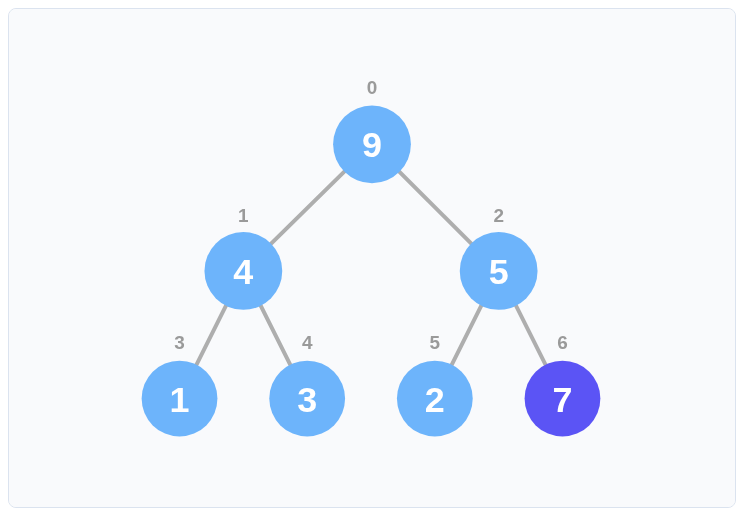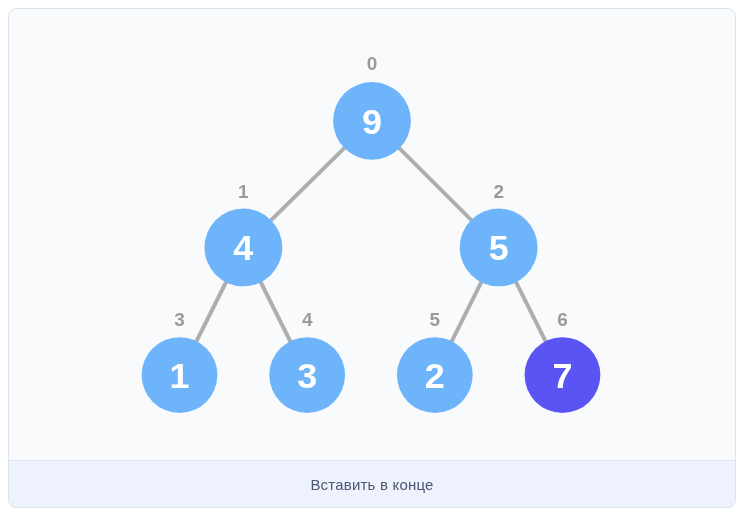--- a/index.html
+++ b/index.html
@@ -141,17 +141,14 @@
           <text class="node-index" x="235" y="183" fill="#9a9a9a">1</text>
           <text class="node-index" x="491" y="183" fill="#9a9a9a">2</text>
           <text class="node-index" x="171" y="311" fill="#9a9a9a">3</text>
           <text class="node-index" x="299" y="311" fill="#9a9a9a">4</text>
           <text class="node-index" x="427" y="311" fill="#9a9a9a">5</text>
           <text class="node-index" x="555" y="311" fill="#9a9a9a">6</text>
         </g>
     </svg>
   </div>
 
-  <div id="footer-bar">
-    <span id="footer-label">Вставить в конце</span>
-  </div>
 
 </div>
 
 </body></html>

